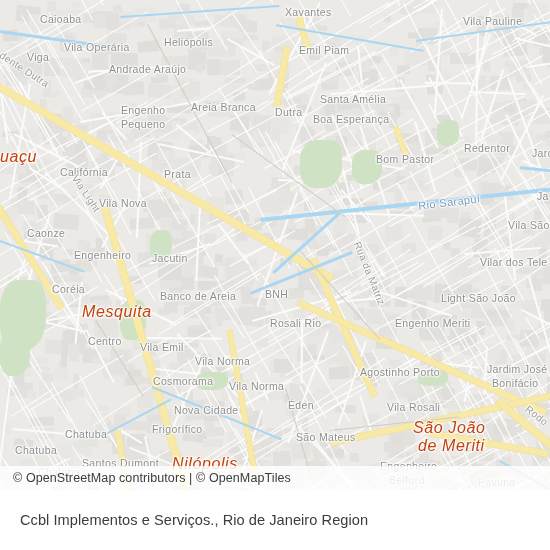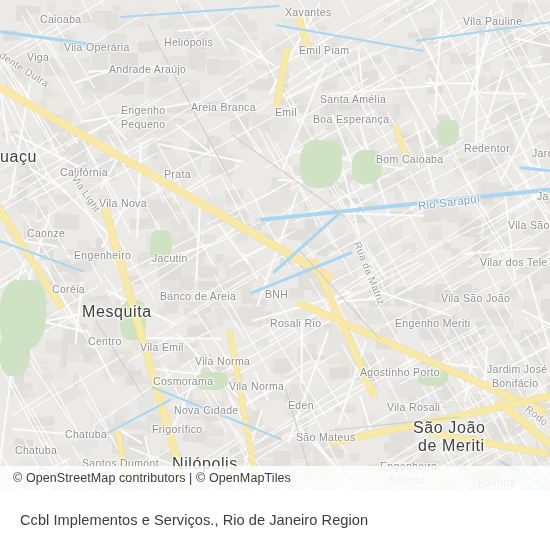--- a/index.html
+++ b/index.html
@@ -24,21 +24,21 @@
   .water{position:absolute;background:#a9d6f2;transform-origin:0 0;border-radius:2px;}
   .park{position:absolute;background:#cfe3c4;border-radius:40% 30% 45% 35%;}
   .rail{position:absolute;background:#cfccc7;transform-origin:0 0;}
 
   .lbl{
     position:absolute;white-space:nowrap;
     color:#8e8e8e;font-size:10.5px;letter-spacing:.35px;
     text-shadow:0 0 2px #fff,0 0 2px #fff,1px 0 2px #fff,-1px 0 2px #fff,0 1px 2px #fff,0 -1px 2px #fff;
     pointer-events:none;
   }
-  .lbl.city{font-size:16px;color:#404040;letter-spacing:.6px;}
+  .lbl.city{font-size:16px;color:#c2410c;letter-spacing:.6px;font-style:italic;}
   .lbl.water-lbl{color:#7d9dc4;font-size:11px;letter-spacing:.4px;}
   .lbl.street{color:#9a9a9a;font-size:10px;letter-spacing:.4px;}
 
   
   #popup{
     position:absolute;left:190px;top:123px;width:173px;
     border-radius:3px;
     box-shadow:0 1px 5px rgba(0,0,0,.35);
     overflow:visible;
     background:transparent;
@@ -1542,39 +1542,39 @@
         <div class="lbl " style="left: 285px; top: 6px;">Xavantes</div>
         <div class="lbl " style="left: 463px; top: 15px;">Vila Pauline</div>
         <div class="lbl " style="left: 64px; top: 41px;">Vila Operária</div>
         <div class="lbl " style="left: 164px; top: 36px;">Heliópolis</div>
         <div class="lbl " style="left: 299px; top: 44px;">Emil Piam</div>
         <div class="lbl " style="left: 27px; top: 51px;">Viga</div>
         <div class="lbl " style="left: 109px; top: 63px;">Andrade Araújo</div>
         <div class="lbl " style="left: 121px; top: 104px;">Engenho</div>
         <div class="lbl " style="left: 121px; top: 118px;">Pequeno</div>
         <div class="lbl " style="left: 191px; top: 101px;">Areia Branca</div>
-        <div class="lbl " style="left: 275px; top: 106px;">Emil</div>
+        <div class="lbl " style="left: 275px; top: 106px;">Dutra</div>
         <div class="lbl " style="left: 320px; top: 93px;">Santa Amélia</div>
         <div class="lbl " style="left: 313px; top: 113px;">Boa Esperança</div>
         <div class="lbl " style="left: 60px; top: 166px;">Califórnia</div>
         <div class="lbl " style="left: 164px; top: 168px;">Prata</div>
-        <div class="lbl " style="left: 376px; top: 153px;">Bom Caioaba</div>
+        <div class="lbl " style="left: 376px; top: 153px;">Bom Pastor</div>
         <div class="lbl " style="left: 464px; top: 142px;">Redentor</div>
         <div class="lbl " style="left: 532px; top: 147px;">Jard</div>
         <div class="lbl " style="left: 99px; top: 197px;">Vila Nova</div>
         <div class="lbl " style="left: 537px; top: 190px;">Ja</div>
         <div class="lbl " style="left: 508px; top: 219px;">Vila São</div>
         <div class="lbl " style="left: 27px; top: 227px;">Caonze</div>
         <div class="lbl " style="left: 74px; top: 249px;">Engenheiro</div>
         <div class="lbl " style="left: 152px; top: 252px;">Jacutin</div>
         <div class="lbl " style="left: 480px; top: 256px;">Vilar dos Tele</div>
         <div class="lbl " style="left: 52px; top: 283px;">Coréia</div>
         <div class="lbl " style="left: 160px; top: 290px;">Banco de Areia</div>
         <div class="lbl " style="left: 265px; top: 288px;">BNH</div>
-        <div class="lbl " style="left: 441px; top: 292px;">Vila São João</div>
+        <div class="lbl " style="left: 441px; top: 292px;">Light São João</div>
         <div class="lbl " style="left: 270px; top: 317px;">Rosali Rio</div>
         <div class="lbl " style="left: 395px; top: 317px;">Engenho Meriti</div>
         <div class="lbl " style="left: 88px; top: 335px;">Centro</div>
         <div class="lbl " style="left: 140px; top: 341px;">Vila Emil</div>
         <div class="lbl " style="left: 195px; top: 355px;">Vila Norma</div>
         <div class="lbl " style="left: 487px; top: 363px;">Jardim José</div>
         <div class="lbl " style="left: 492px; top: 377px;">Bonifácio</div>
         <div class="lbl " style="left: 153px; top: 375px;">Cosmorama</div>
         <div class="lbl " style="left: 229px; top: 380px;">Vila Norma</div>
         <div class="lbl " style="left: 360px; top: 366px;">Agostinho Porto</div>

